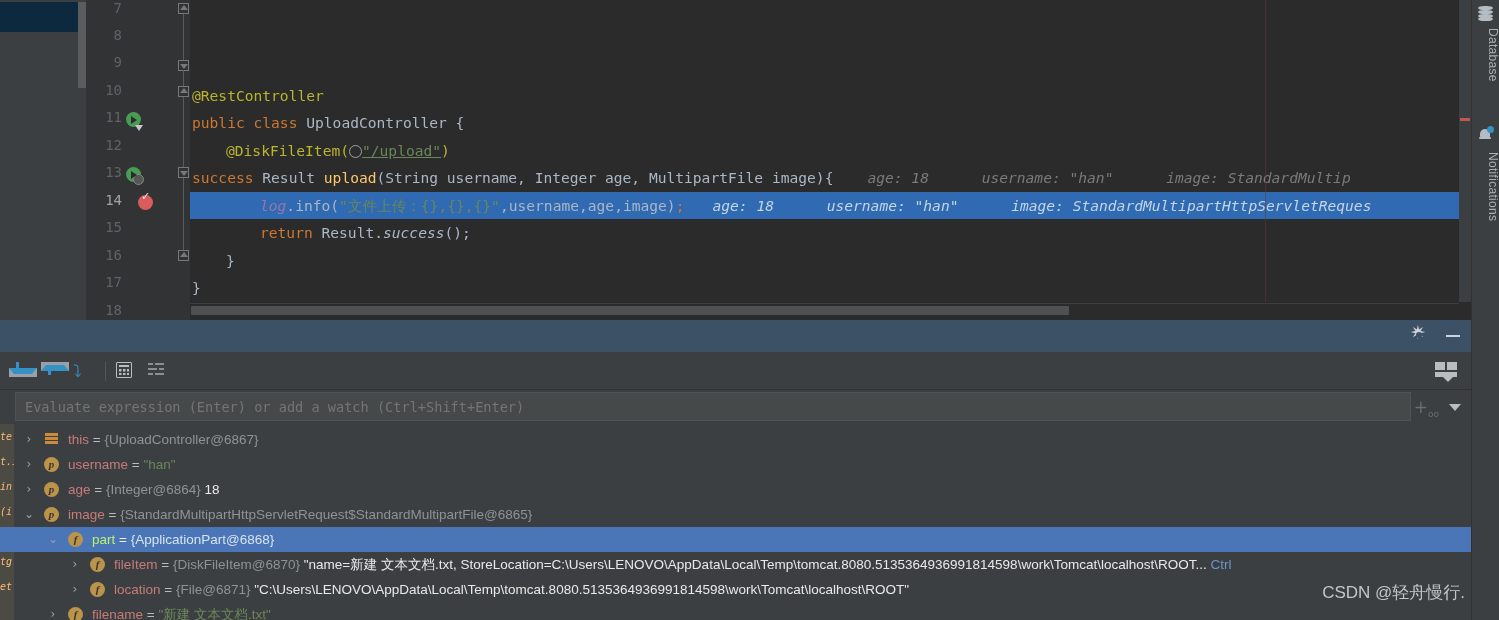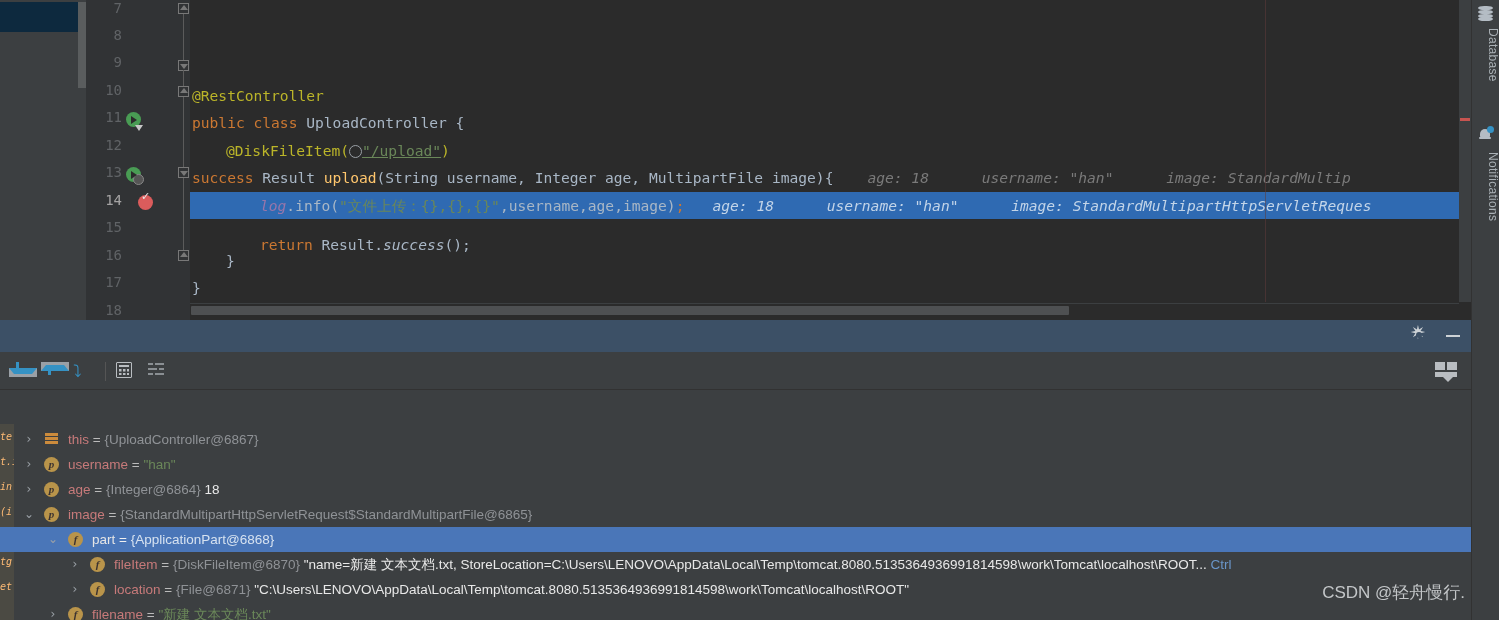--- a/index.html
+++ b/index.html
@@ -334,21 +334,21 @@
   .vicon.stack i {
     position: absolute; left: 1px; width: 13px; height: 2.6px;
     background: #cc8b3c; display: block;
   }
   .vname { color: #c77a7a; }
   .veq   { color: #bbbbbb; }
   .vtype { color: #8f9296; }
   .vstr  { color: #6a8759; }
   .vnum  { color: #e8e8e8; }
   .vrow.sel .vtype { color: #d6e2f0; }
-  .vrow.sel .vname { color: #e5e5e5; }
+  .vrow.sel .vname { color: #bef264; }
   .vrow.sel .veq { color: #f0f0f0; }
   .view-link { color: #6a96c9; }
 
   .watermark {
     position: absolute; right: 34px; bottom: 16px;
     color: #cfd2d4; font-size: 17px;
     font-family: "Liberation Sans", sans-serif; opacity: .92;
   }
 </style>
 </head>
@@ -409,21 +409,21 @@
       <div class="code-line" style="top:82px"><span class="code-txt anno">@RestController</span></div>
 
       <div class="code-line" style="top:109px"><span class="code-txt"><span class="kw">public class </span><span class="id">UploadController</span><span class="id"> {</span></span></div>
 
       <div class="code-line" style="top:137px"><span class="code-txt" style="padding-left:34px"><span class="anno">@DiskFileItem(</span><span class="gbl"></span><span class="url">"/upload"</span><span class="anno">)</span></span></div>
 
       <div class="code-line" style="top:164px"><span class="code-txt"><span class="kw">success</span><span class="id"> Result </span><span class="fn">upload</span><span class="id">(String username, Integer age, MultipartFile image){</span><span class="hint" style="margin-left:34px">age: 18      username: "han"      image: StandardMultip</span></span></div>
 
       <div class="code-line sel" style="top:192px"><span class="code-txt" style="padding-left:68px"><span class="fld">log</span><span class="id">.info(</span><span class="str">"文件上传：{},{},{}"</span><span class="id">,username,age,image)</span><span class="kw">;</span><span class="hint" style="margin-left:28px">age: 18      username: "han"      image: StandardMultipartHttpServletReques</span></span></div>
 
-      <div class="code-line" style="top:231px"><span class="code-txt" style="padding-left:68px"><span class="kw">return</span><span class="id"> Result.</span><span class="mth-it">success</span><span class="id">();</span></span></div>
+      <div class="code-line" style="top:219px"><span class="code-txt" style="padding-left:68px"><span class="kw">return</span><span class="id"> Result.</span><span class="mth-it">success</span><span class="id">();</span></span></div>
 
       <div class="code-line" style="top:247px"><span class="code-txt" style="padding-left:34px"><span class="id">}</span></span></div>
 
       <div class="code-line" style="top:274px"><span class="code-txt"><span class="id">}</span></span></div>
     </div>
 
     <div class="edit-vline" style="left:1265px"></div>
 
     <div class="marker-stripe">
       <div class="stripe-mark" style="top:118px"></div>
@@ -487,20 +487,25 @@
     <div class="layout-icon">
       <b style="left:0; top:0; width:10px; height:8px"></b>
       <b style="left:12px; top:0; width:10px; height:8px"></b>
       <b style="left:0; top:10px; width:22px; height:5px"></b>
       <b style="left:8px; top:15px; width:0; height:0; background:none;
                 border-left:5px solid transparent; border-right:5px solid transparent;
                 border-top:5px solid #b9bdc1;"></b>
     </div>
   </div>
 
+  <div class="eval-row">
+    <input class="eval-input" type="text" placeholder="Evaluate expression (Enter) or add a watch (Ctrl+Shift+Enter)" style="">
+    <div class="eval-add">+<sub style="font-size:9px">oo</sub></div>
+    <div class="eval-chev"></div>
+  </div>
 
   <div class="vars">
     <div class="hidden-left">te<br>t.i<br>in<br>(i<br><br>tg<br>et</div>
 
     <div class="vrow" style="top:3px">
       <span class="chev" style="left:22px">›</span>
       <span class="vicon stack" style="left:44px">
         <i style="top:1px"></i>
           <i style="top:5px"></i>
           <i style="top:9px"></i>

